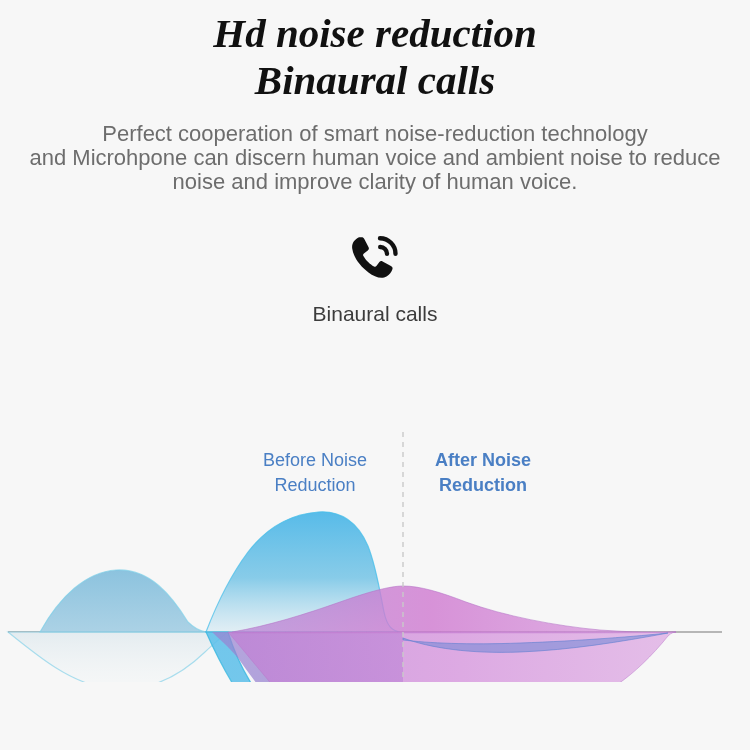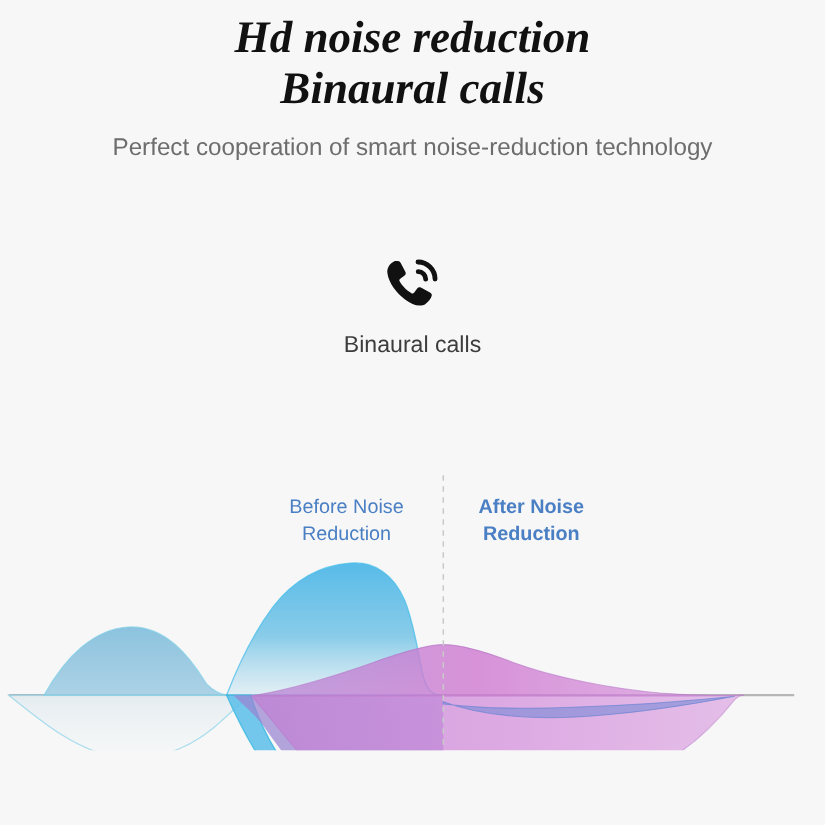--- a/index.html
+++ b/index.html
@@ -140,20 +140,22 @@
 
 <div id="page">
 
   <div class="headline">
     <span class="line">Hd noise reduction</span>
     <span class="line">Binaural calls</span>
   </div>
 
   <div class="subcopy">
     <span class="line">Perfect cooperation of smart noise-reduction technology</span>
+    <span class="line">and Microhpone can discern human voice and ambient noise to reduce</span>
+    <span class="line">noise and improve clarity of human voice.</span>
   </div>
 
   <div class="features">
 
     <div class="feature">
       <div class="feature-icon">
         <svg width="58" height="52" viewBox="0 0 58 52" aria-hidden="true">
           <path d="M12.5 5.5 C8.5 7.5 5.5 11.5 6.2 16.5 C7.4 25.5 14.5 34.5 22.5 40.5 C28.5 45 35.5 47.5 40.5 44.5 C43.5 42.7 45.6 39.8 46.4 37.2 C46.9 35.6 46.2 34.6 44.9 33.9 L36.6 29.4 C35.3 28.7 34.2 29 33.4 30.1 L30.6 33.8 C29.9 34.7 29.0 35.0 28.0 34.5 C24.2 32.5 19.8 28.2 17.4 24.0 C16.8 23.0 17.0 22.1 17.9 21.4 L21.8 18.5 C22.9 17.7 23.2 16.6 22.6 15.3 L18.3 7.0 C17.6 5.7 16.6 5.0 15.0 5.3 C14.2 5.45 13.3 5.1 12.5 5.5 Z" fill="#111111"></path>
           <path d="M34.0 6.2 C42.5 6.2 49.5 13.2 49.5 21.7" fill="none" stroke="#111111" stroke-width="4.4" stroke-linecap="round"></path>
           <path d="M34.2 15.0 C38.0 15.0 41.0 18.0 41.0 21.8" fill="none" stroke="#111111" stroke-width="4.4" stroke-linecap="round"></path>

